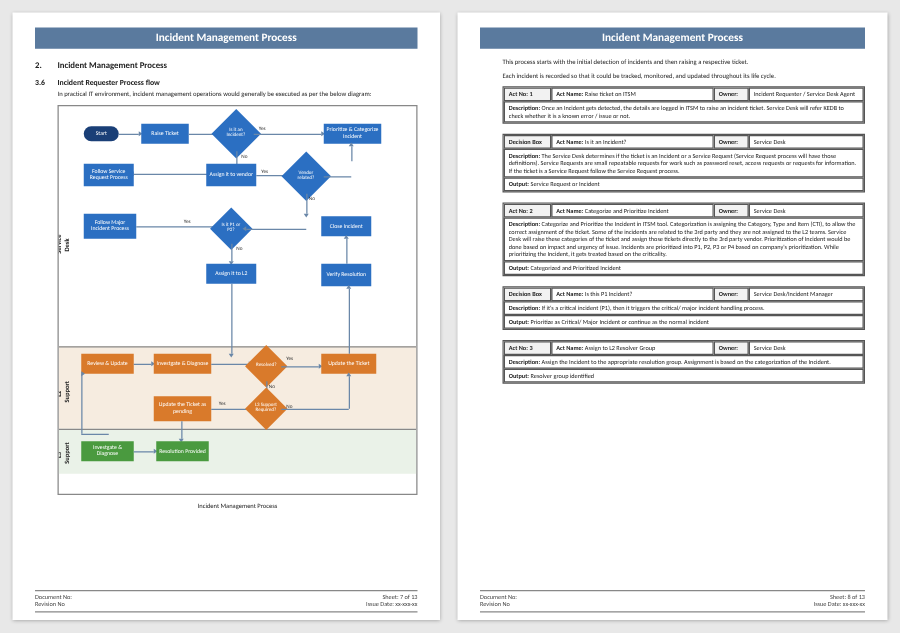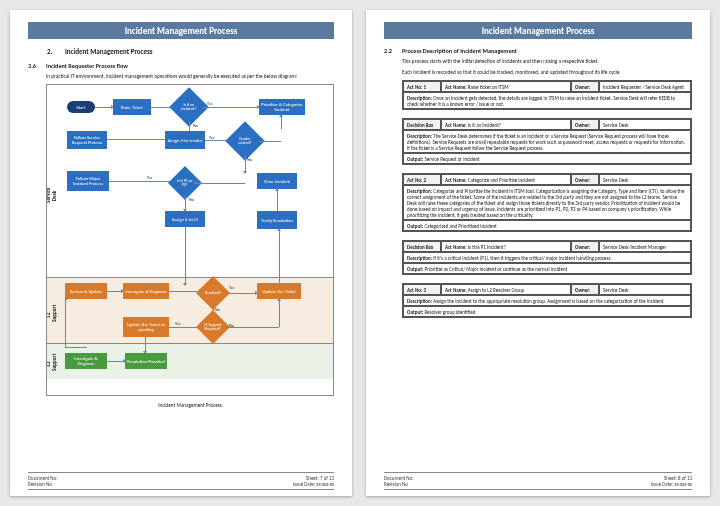--- a/index.html
+++ b/index.html
@@ -1,20 +1,20 @@
 <!DOCTYPE html>
 <html><head>
 <meta charset="utf-8">
 <style>
   * { box-sizing: border-box; margin: 0; padding: 0; }
   body { background: #e8e8e8; font-family: "Calibri", Arial, sans-serif; display: flex; gap: 14px; padding: 10px; }
   .page { background: #fff; width: 344px; height: 486px; box-shadow: 0 1px 3px rgba(0,0,0,.3); position: relative; padding: 12px 18px 24px; font-size: 5.5px; color: #222; }
   .title-bar { background: #5a7a9e; text-align: center; padding: 3px 0; margin-bottom: 8px; }
   .title-bar span { color:#fff; font-weight:bold; font-size:9px; }
-  .h2line { font-weight:bold; font-size:7px; margin-bottom:6px;margin-left:19px; }
+  .h2line { font-weight:bold; font-size:7px; margin-bottom:6px; }
   .h2n { display:inline-block; width:18px; }
   .h3line { font-weight:bold; font-size:6.2px; margin-bottom:3px; }
   .h3n { display:inline-block; width:18px; }
   .para { font-size:5.3px; margin-left:18px; margin-bottom:4px; line-height:1.35; }
 
   .flow { border:1px solid #888; margin:4px 0 6px 18px; height:312px; position:relative; overflow:hidden; }
   .lane { position:absolute; left:0; right:0; border-top:1px solid #888; }
   #lane2 { top:192px; height:66px; background:#f6ece0; }
   #lane3 { top:258px; height:36px; background:#eaf2e8; }
   .lane-lbl { position:absolute; left:-2px; width:14px; font-size:5.2px; font-weight:bold; text-align:center; transform:rotate(-90deg); transform-origin:left top; }
@@ -146,21 +146,20 @@
       </div>
     <div class="frow">
         <span>Revision No </span>
         <span>Issue Date: xx-xxx-xx</span>
       </div>
   </div>
 </div>
 
 <div class="page">
   <div class="title-bar"><span>Incident Management Process</span></div>
-  <div class="h3line"><span class="h3n">2.2</span><span>Process Description of Incident Management</span></div>
   <div class="para">This process starts with the initial detection of incidents and then raising a respective ticket.</div>
   <div class="para">Each incident is recorded so that it could be tracked, monitored, and updated throughout its life cycle.</div>
 
   <div class="tbl">
     <div class="trow">
       <div class="tcell c1 lbl"><span>Act No:</span> <span>1</span></div>
       <div class="tcell c2"><b>Act Name:</b> <span>Raise ticket on ITSM</span></div>
       <div class="tcell c3 lbl">Owner:</div>
       <div class="tcell c4">Incident Requester / Service Desk Agent</div>
     </div>

